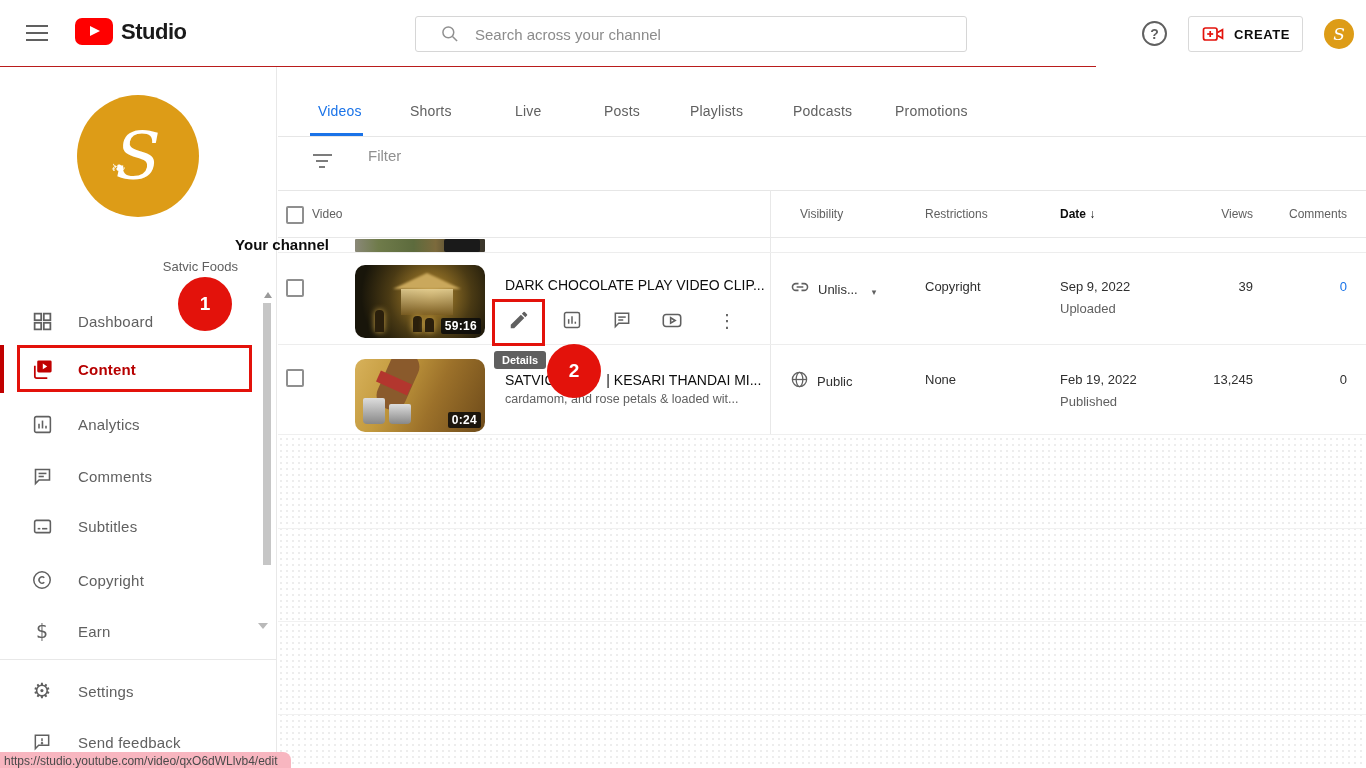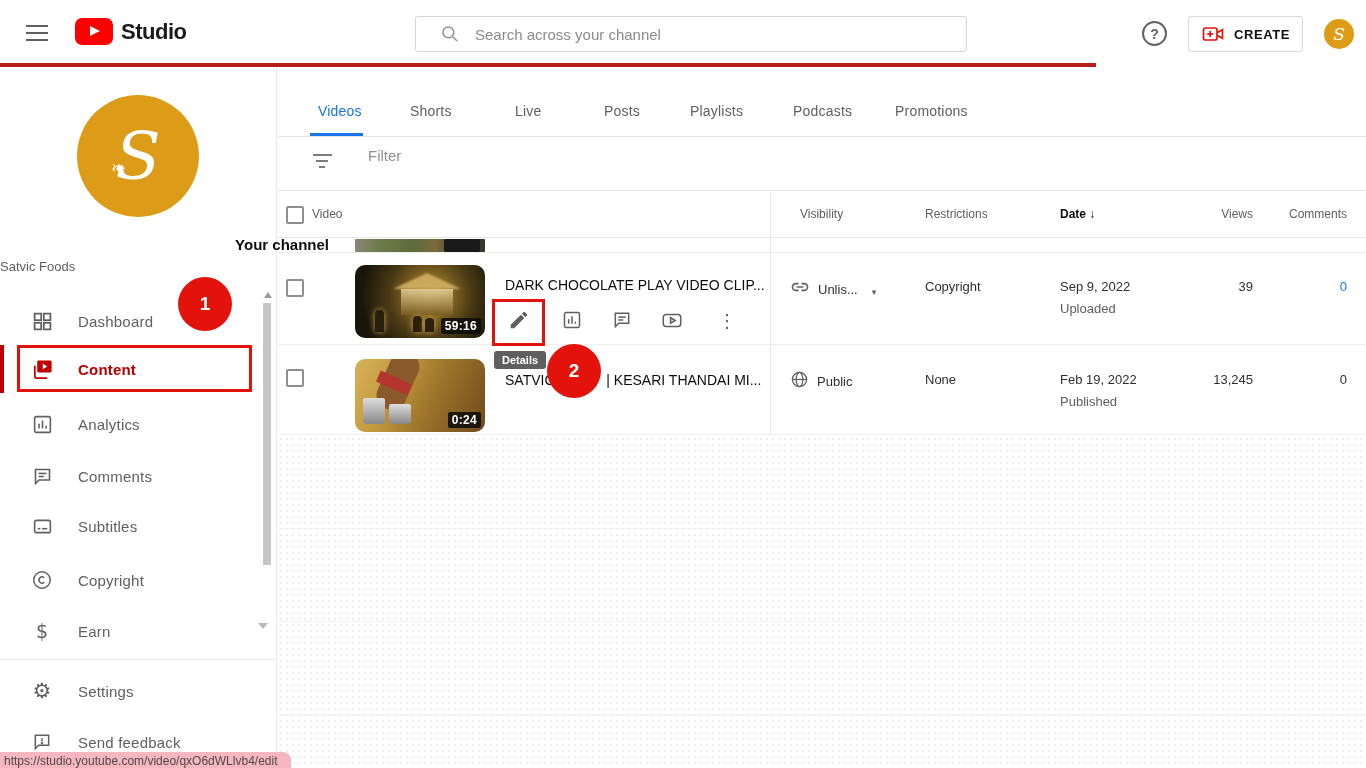--- a/index.html
+++ b/index.html
@@ -1,42 +1,42 @@
 <!DOCTYPE html>
 <html><head>
 <meta charset="utf-8">
 <style>
   * { margin:0; padding:0; box-sizing:border-box; }
   html,body { background:#fff; }
   body { font-family:"Liberation Sans", sans-serif; }
   .stage { position:relative; width:1366px; height:768px; background:#fff; overflow:hidden; }
 
   
-  .topbar { position:absolute; left:0; top:0; width:1096px; height:67px; background:#fff; border-bottom:4px solid #b91c1c; z-index:20; }
+  .topbar { position:absolute; left:0; top:0; width:1096px; height:67px; background:#fff; border-bottom:1px solid #b91c1c; z-index:20; }
   .hamburger { position:absolute; left:26px; top:25px; width:22px; height:16px; cursor:pointer; }
   .hamburger span { display:block; height:2px; background:#606060; margin-bottom:5px; }
   .brand { position:absolute; left:75px; top:18px; display:flex; align-items:center; }
   .brand-badge { width:38px; height:27px; background:#f00; border-radius:7px; position:relative; }
   .brand-badge::after { content:""; position:absolute; left:15px; top:8px; border-left:10px solid #fff; border-top:5.5px solid transparent; border-bottom:5.5px solid transparent; }
   .brand-name { margin-left:8px; font-size:22px; font-weight:bold; letter-spacing:-0.5px; color:#1a1a1a; }
   .searchbox { position:absolute; left:415px; top:16px; width:552px; height:36px; border:1px solid #d6d6d6; border-radius:3px; display:flex; align-items:center; background:#fff; }
   .searchbox svg { margin-left:24px; }
   .searchbox input { border:none; outline:none; flex:1; margin-left:15px; font-size:15px; color:#333; font-family:"Liberation Sans",sans-serif; }
   .searchbox input::placeholder { color:#8b8b8b; }
   .help-btn { position:absolute; left:1142px; top:21px; width:25px; height:25px; border:2px solid #606060; border-radius:50%; color:#606060; font-size:14px; font-weight:bold; display:flex; align-items:center; justify-content:center; }
   .create-btn { position:absolute; left:1188px; top:16px; width:115px; height:36px; border:1px solid #d9d9d9; border-radius:3px; background:#fff; display:flex; align-items:center; justify-content:center; gap:9px; cursor:pointer; }
   .create-btn .lbl { font-size:13px; font-weight:bold; letter-spacing:0.6px; color:#0d0d0d; }
   .avatar-sm { position:absolute; left:1324px; top:19px; width:30px; height:30px; border-radius:50%; background:#dd9c17; color:#fff; display:flex; align-items:center; justify-content:center; font-family:"DejaVu Serif",serif; font-style:italic; font-size:17px; }
 
   
   .sidebar { position:absolute; left:0; top:67px; width:277px; height:701px; background:#fff; border-right:1px solid #e8e8e8; z-index:10; }
   .ch-avatar { position:absolute; left:77px; top:28px; width:122px; height:122px; border-radius:50%; background:#dd9c17; color:#fff; display:flex; align-items:center; justify-content:center; font-family:"DejaVu Serif",serif; font-style:italic; font-size:66px; }
   .ch-avatar .leaf { position:absolute; left:34px; top:62px; font-size:18px; font-style:normal; }
   .ch-title { position:absolute; left:0; top:169px; width:329px; text-align:right; font-size:15px; font-weight:bold; color:#0d0d0d; }
-  .ch-name  { position:absolute; left:0; top:192px; width:238px; text-align:left; font-size:13px; color:#606060; }
+  .ch-name  { position:absolute; left:0; top:192px; width:238px; text-align:right; font-size:13px; color:#606060; }
   .side-item { position:absolute; left:0; width:260px; height:48px; display:flex; align-items:center; cursor:pointer; }
   .side-icon { position:absolute; left:30px; width:24px; height:24px; display:flex; align-items:center; justify-content:center; color:#606060; }
   .side-label { position:absolute; left:78px; font-size:15px; font-weight:500; color:#606060; letter-spacing:0.2px; }
   .side-item.active .side-label { color:#b70000; font-weight:bold;text-align:right; }
   .active-bar { position:absolute; left:0; top:278px; width:4px; height:48px; background:#c00000; }
   .side-divider { position:absolute; left:0; top:592px; width:276px; height:1px; background:#e8e8e8; }
   .glyph-icon { font-family:"DejaVu Sans",sans-serif; font-size:19px; color:#606060; }
   .scroll-thumb { position:absolute; left:263px; top:236px; width:8px; height:262px; background:#c6c6c6; }
   .scroll-up { position:absolute; left:264px; top:225px; width:0; height:0; border-left:4px solid transparent; border-right:4px solid transparent; border-bottom:6px solid #9a9a9a; }
   .scroll-down { position:absolute; left:258px; top:556px; width:0; height:0; border-left:5px solid transparent; border-right:5px solid transparent; border-top:6px solid #b9b9b9; }
@@ -345,20 +345,21 @@
         <div class="cup" style="left:8px"></div>
           <div class="cup" style="left:34px; height:20px"></div>
         <span class="dur">0:24</span>
       </div>
       <div class="vtitle" style="top:26px">
         <span>SATVIC</span>
         <span style="display:inline-block; width:44px"></span>
         <span>| KESARI THANDAI MI...</span>
       </div>
       <div class="vdesc" style="top:44px">
+        <div>cardamom, and rose petals &amp; loaded wit...</div>
       </div>
       <div class="cell cell-vis" style="top:24px">
         <svg width="19" height="19" viewBox="0 0 24 24" fill="none" stroke="#606060" stroke-width="1.6">
           <circle cx="12" cy="12" r="9"></circle>
             <path d="M3 12h18"></path>
             <ellipse cx="12" cy="12" rx="4.2" ry="9"></ellipse>
         </svg>
         <span>Public</span>
       </div>
       <div class="cell" style="left:647px; top:26px">None</div>

